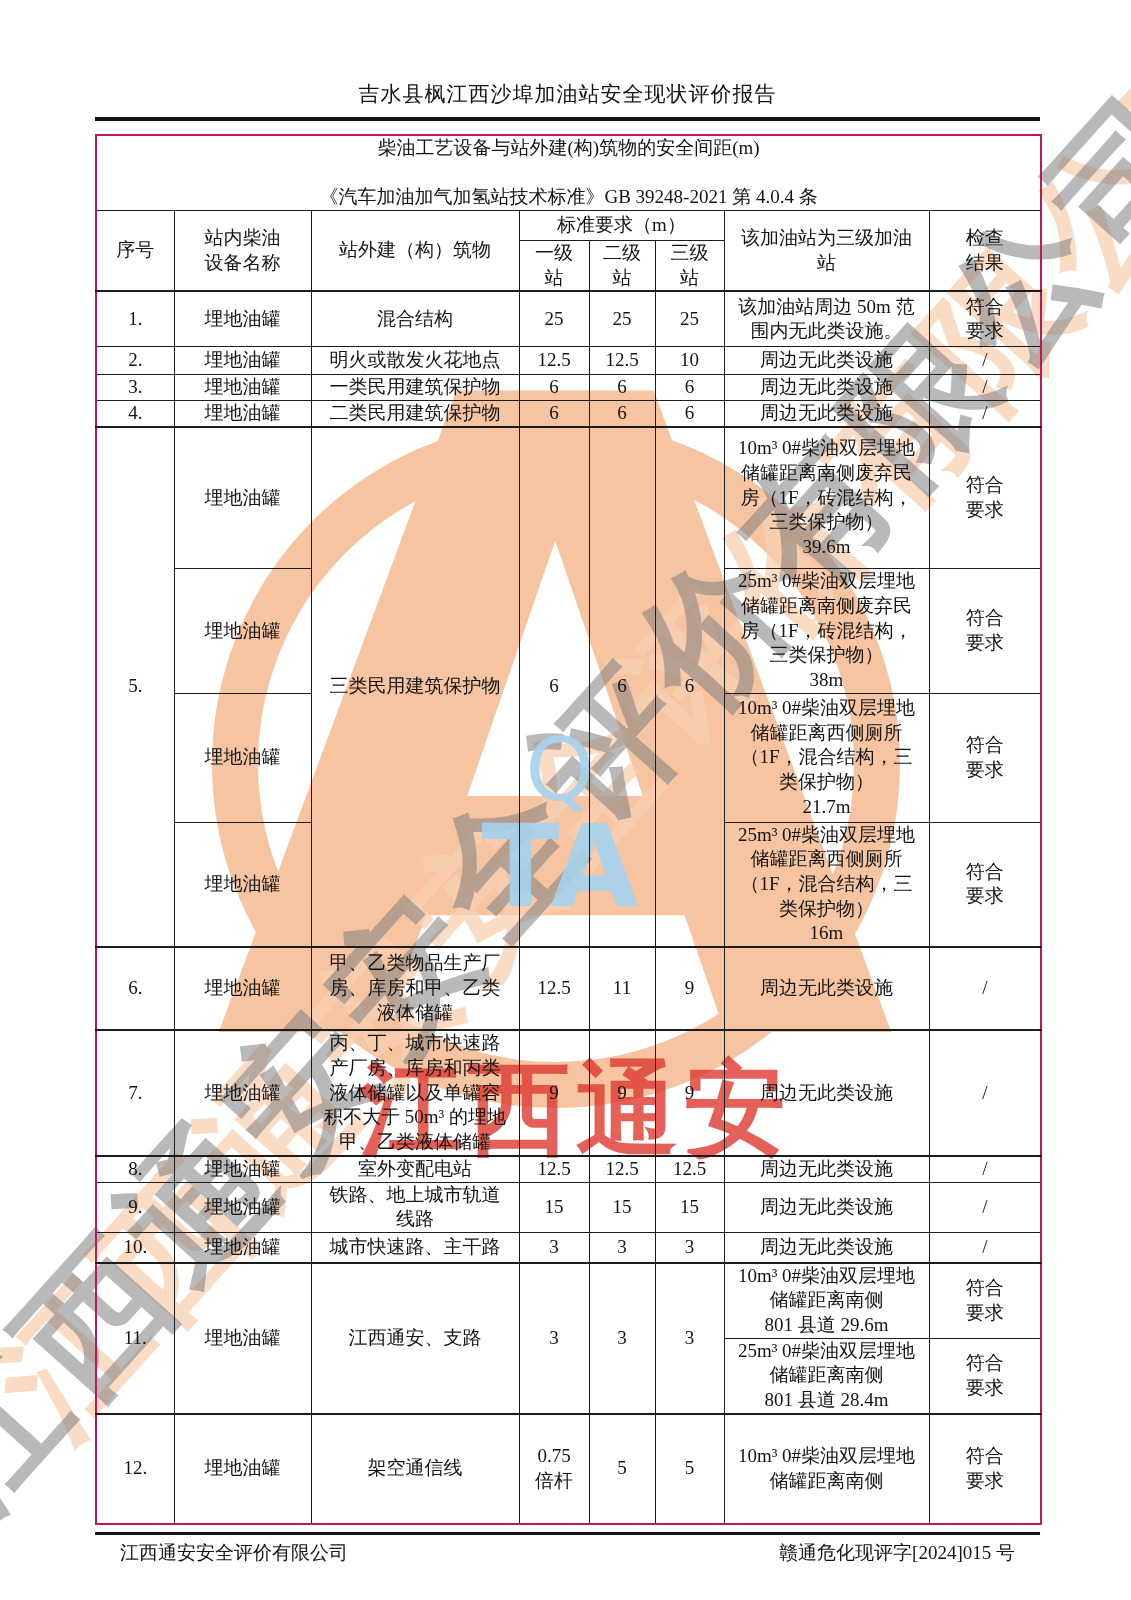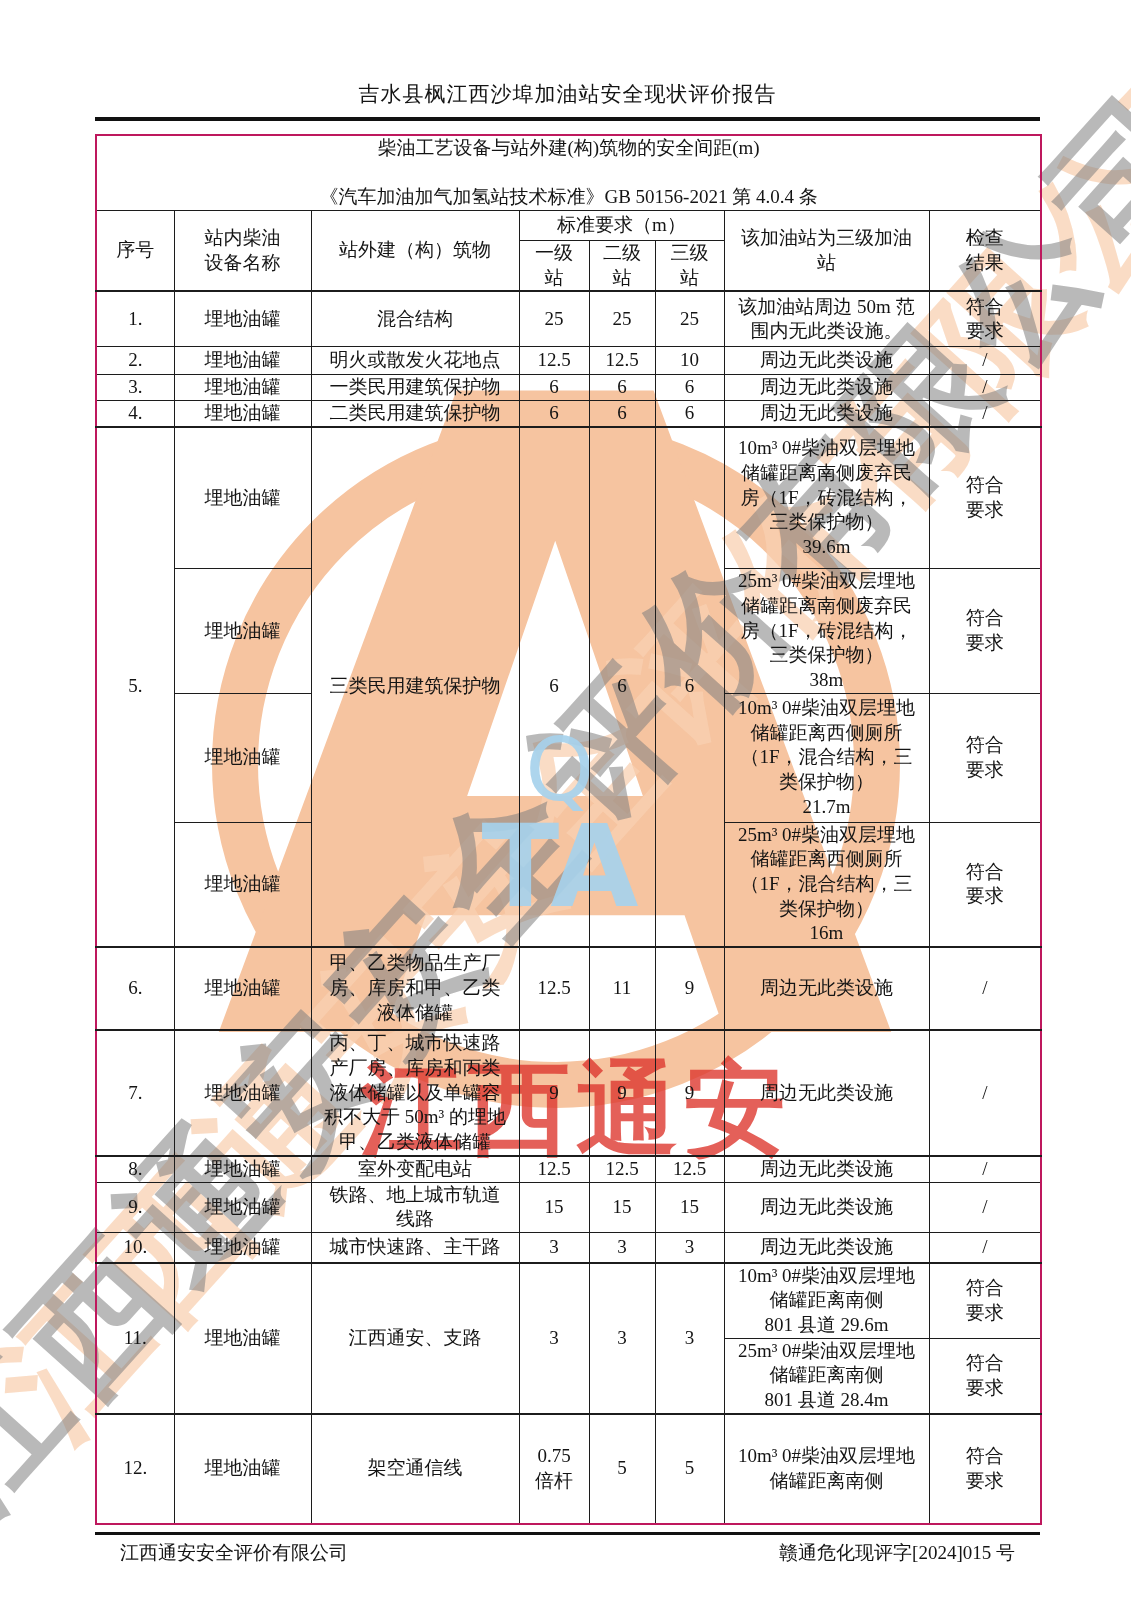--- a/index.html
+++ b/index.html
@@ -97,21 +97,21 @@
       <col style="width:70px">
         <col style="width:66px">
         <col style="width:69px">
       <col style="width:205px">
         <col style="width:112px">
     </colgroup>
 
     <tbody>
         <tr style="height:56px">
       <td colspan="8" class="ttl"><span>柴油工艺设备与站外建(构)筑物的安全间距(m)</span><br>
-        <span>《汽车加油加气加氢站技术标准》GB 50156-2021 第 4.0.4 条</span></td>
+        <span>《汽车加油加气加氢站技术标准》GB 39248-2021 第 4.0.4 条</span></td>
     </tr>
 
     <tr style="height:30px">
       <td rowspan="2">序号</td>
       <td rowspan="2">站内柴油
 设备名称</td>
       <td rowspan="2">站外建（构）筑物</td>
       <td colspan="3">标准要求（m）</td>
       <td rowspan="2">该加油站为三级加油
 站</td>

